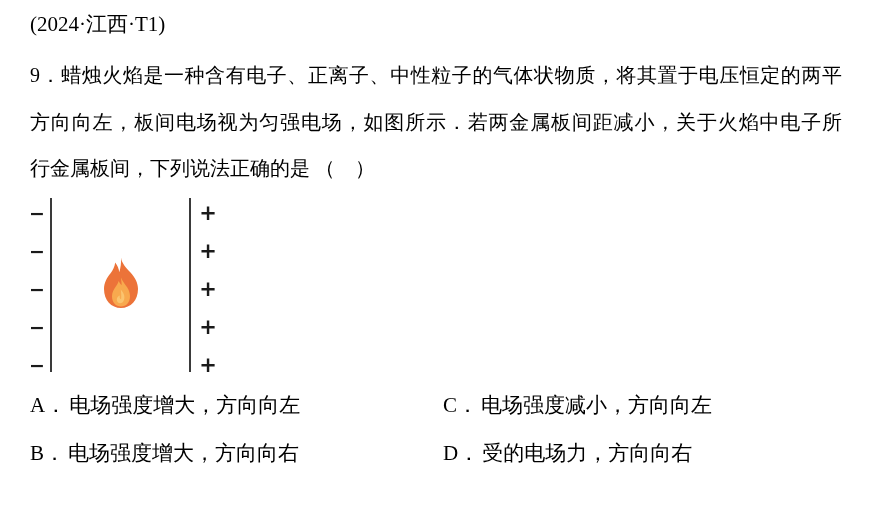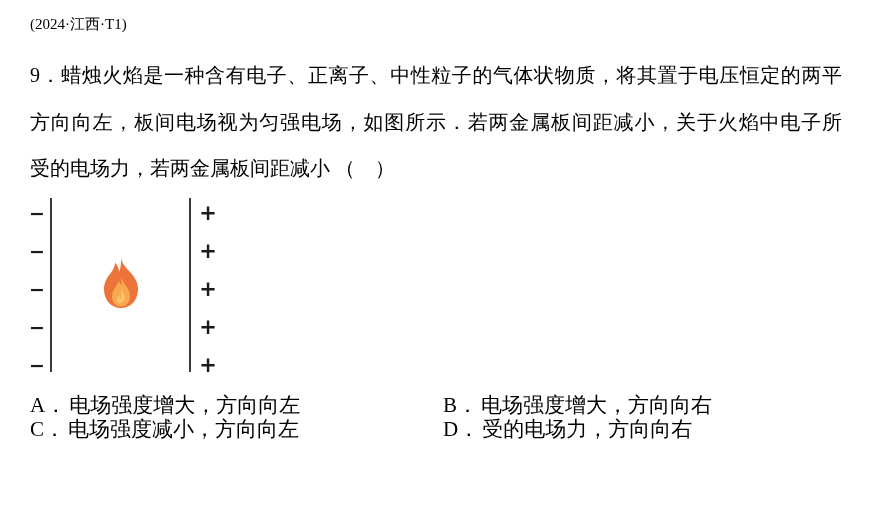--- a/index.html
+++ b/index.html
@@ -8,21 +8,21 @@
     background: #ffffff;
     font-family: "Liberation Serif", "DejaVu Serif", serif;
     color: #000000;
     position: relative;
     overflow: hidden;
   }
   .page { position: absolute; inset: 0; }
 
   .source-tag {
     position: absolute; left: 30px; top: 11px;
-    font-size: 15px; line-height: 26px;
+    font-size: 21px; line-height: 26px;
     white-space: nowrap;
   }
 
   .question-para {
     position: absolute; left: 30px; top: 52px;
     width: 812px;
     font-size: 20px; line-height: 46.5px;
   }
   .question-para .jline {
     text-align: justify;
@@ -56,36 +56,37 @@
     position: absolute; left: 71px; top: 60px;
     width: 44px; height: 54px;
   }
 
   
   .options {
     position: absolute; left: 30px; top: 393px;
     width: 812px;
     display: grid;
     grid-template-columns: 413px auto;
+    row-gap: 24px;
     font-size: 21px; line-height: 24px;
   }
   .option { white-space: nowrap; }
   .option .label { margin-right: 3px; }
 </style>
 </head>
 <body>
 
 <div class="page">
 
   <div class="source-tag">(2024·江西·T1)</div>
 
   <div class="question-para">
     <div class="jline">9．蜡烛火焰是一种含有电子、正离子、中性粒子的气体状物质，将其置于电压恒定的两平</div>
     <div class="jline">方向向左，板间电场视为匀强电场，如图所示．若两金属板间距减小，关于火焰中电子所</div>
-    <div>受的电场力，若两金属板间距减小 （　）</div>
+    <div>行金属板间，下列说法正确的是 （　）</div>
   </div>
 
   <div class="diagram">
 
     <div class="signs minus">
       <span>−</span>
       <span>−</span>
       <span>−</span>
       <span>−</span>
       <span>−</span>
@@ -109,23 +110,23 @@
       <span>+</span>
     </div>
 
   </div>
 
   <div class="options">
     <div class="option">
       <span class="label">A．</span><span>电场强度增大，方向向左</span>
     </div>
     <div class="option">
-      <span class="label">B．</span><span>电场强度增大，方向向右</span>
+      <span class="label">C．</span><span>电场强度减小，方向向左</span>
     </div>
     <div class="option">
-      <span class="label">C．</span><span>电场强度减小，方向向左</span>
+      <span class="label">B．</span><span>电场强度增大，方向向右</span>
     </div>
     <div class="option">
       <span class="label">D．</span><span>受的电场力，方向向右</span>
     </div>
   </div>
 
 </div>
 
 </body></html>

